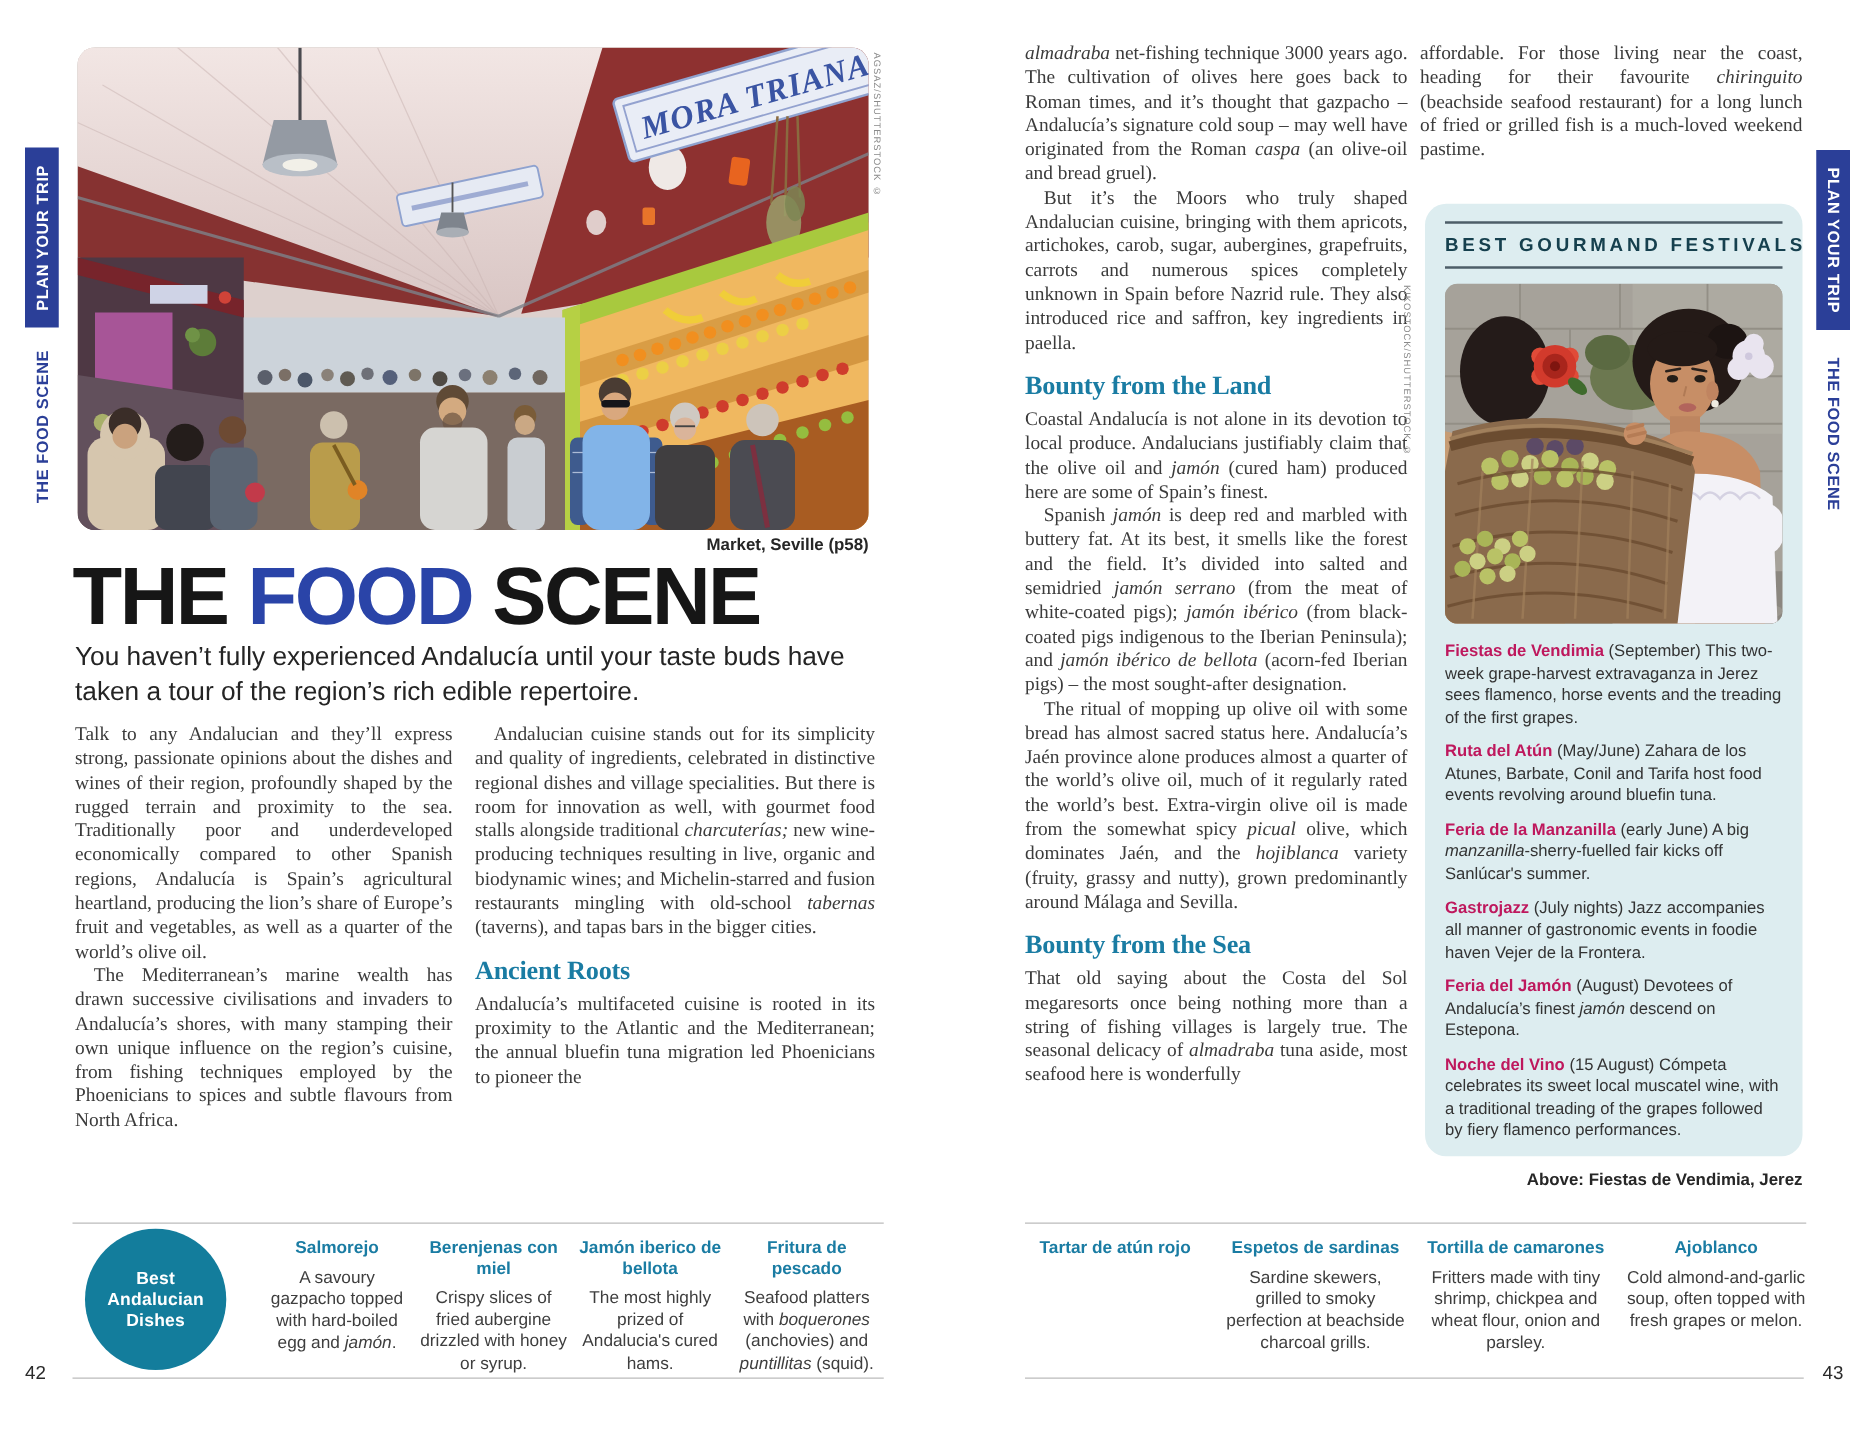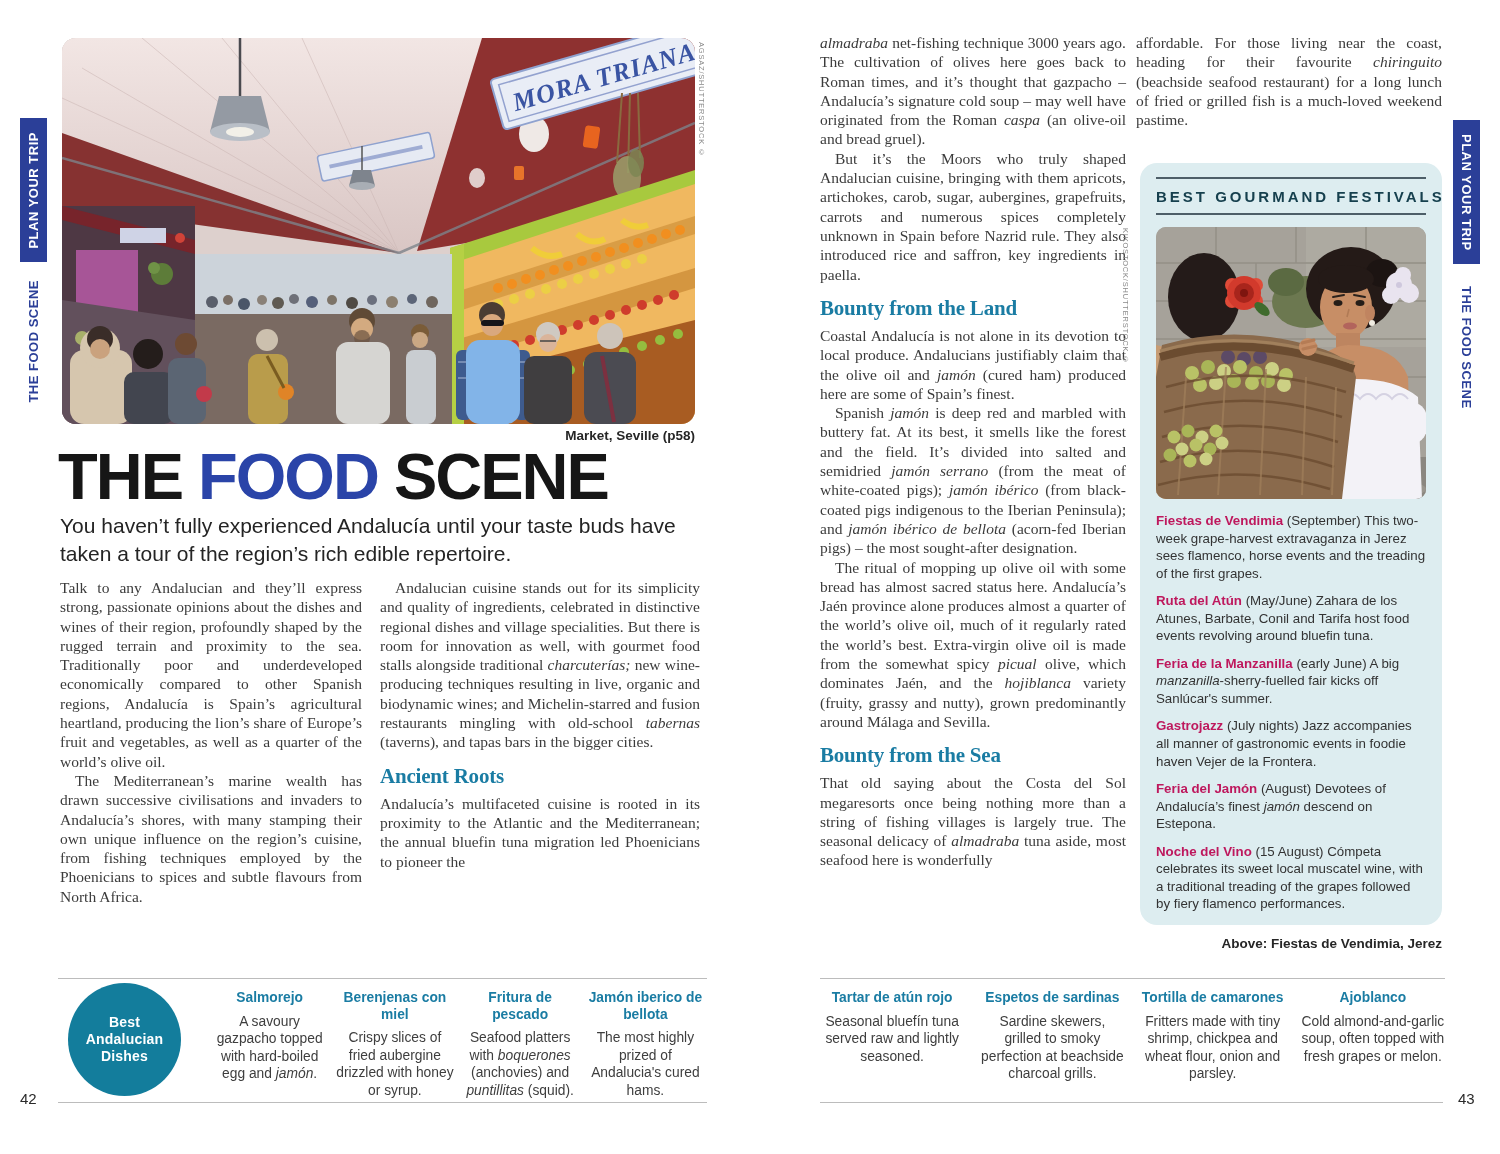--- a/index.html
+++ b/index.html
@@ -301,26 +301,26 @@
   <div class="abs dishgrid" style="left:208px;top:990px;width:499px;">
     <div class="dish">
       <h4>Salmorejo</h4>
       <div class="dd"><span>A savoury gazpacho topped with hard-boiled egg and </span><em>jamón</em><span>.</span></div>
     </div>
     <div class="dish">
       <h4>Berenjenas con miel</h4>
       <div class="dd"><span>Crispy slices of fried aubergine drizzled with honey or syrup.</span></div>
     </div>
     <div class="dish">
+      <h4>Jamón iberico de bellota</h4>
+      <div class="dd"><span>The most highly prized of Andalucia's cured hams.</span></div>
+    </div>
+    <div class="dish">
       <h4>Fritura de pescado</h4>
       <div class="dd"><span>Seafood platters with </span><em>boquerones</em><span> (anchovies) and </span><em>puntillitas</em><span> (squid).</span></div>
-    </div>
-    <div class="dish">
-      <h4>Jamón iberico de bellota</h4>
-      <div class="dd"><span>The most highly prized of Andalucia's cured hams.</span></div>
     </div>
   </div>
   <div class="abs rule" style="left:58px;top:1102px;width:649px;"></div>
   <div class="abs pagenum" style="left:20px;top:1090px;">42</div>
 
   <div class="abs col" style="left:820px;top:33px;width:306px;">
     <p><em>almadraba</em><span> net-fishing technique 3000 years ago. The cultivation of olives here goes back to Roman times, and it’s thought that gazpacho – Andalucía’s signature cold soup – may well have originated from the Roman </span><em>caspa</em><span> (an olive-oil and bread gruel).</span></p>
     <p class="ind"><span>But it’s the Moors who truly shaped Andalucian cuisine, bringing with them apricots, artichokes, carob, sugar, aubergines, grapefruits, carrots and numerous spices completely unknown in Spain before Nazrid rule. They also introduced rice and saffron, key ingredients in paella.</span></p>
     <h3>Bounty from the Land</h3>
     <p><span>Coastal Andalucía is not alone in its devotion to local produce. Andalucians justifiably claim that the olive oil and </span><em>jamón</em><span> (cured ham) produced here are some of Spain’s finest.</span></p>
@@ -466,21 +466,20 @@
       <div class="fentry"><b>Feria del Jamón</b><span><span> (August) Devotees of Andalucía’s finest </span><em>jamón</em><span> descend on Estepona.</span></span></div>
       <div class="fentry" style="margin-bottom:0;"><b>Noche del Vino</b><span><span> (15 August) Cómpeta celebrates its sweet local muscatel wine, with a traditional treading of the grapes followed by fiery flamenco performances.</span></span></div>
     </div>
   </div>
   <div class="abs caption" style="left:1142px;top:936px;width:300px;text-align:right;">Above: Fiestas de Vendimia, Jerez</div>
 
   <div class="abs rule" style="left:820px;top:978px;width:625px;"></div>
   <div class="abs dishgrid" style="left:820px;top:990px;width:625px;column-gap:16px;">
     <div class="dish">
       <h4>Tartar de atún rojo</h4>
-      <div class="dd"><span>Seasonal bluefín tuna served raw and lightly seasoned.</span></div>
     </div>
     <div class="dish">
       <h4>Espetos de sardinas</h4>
       <div class="dd"><span>Sardine skewers, grilled to smoky perfection at beachside charcoal grills.</span></div>
     </div>
     <div class="dish">
       <h4>Tortilla de camarones</h4>
       <div class="dd"><span>Fritters made with tiny shrimp, chickpea and wheat flour, onion and parsley.</span></div>
     </div>
     <div class="dish">

